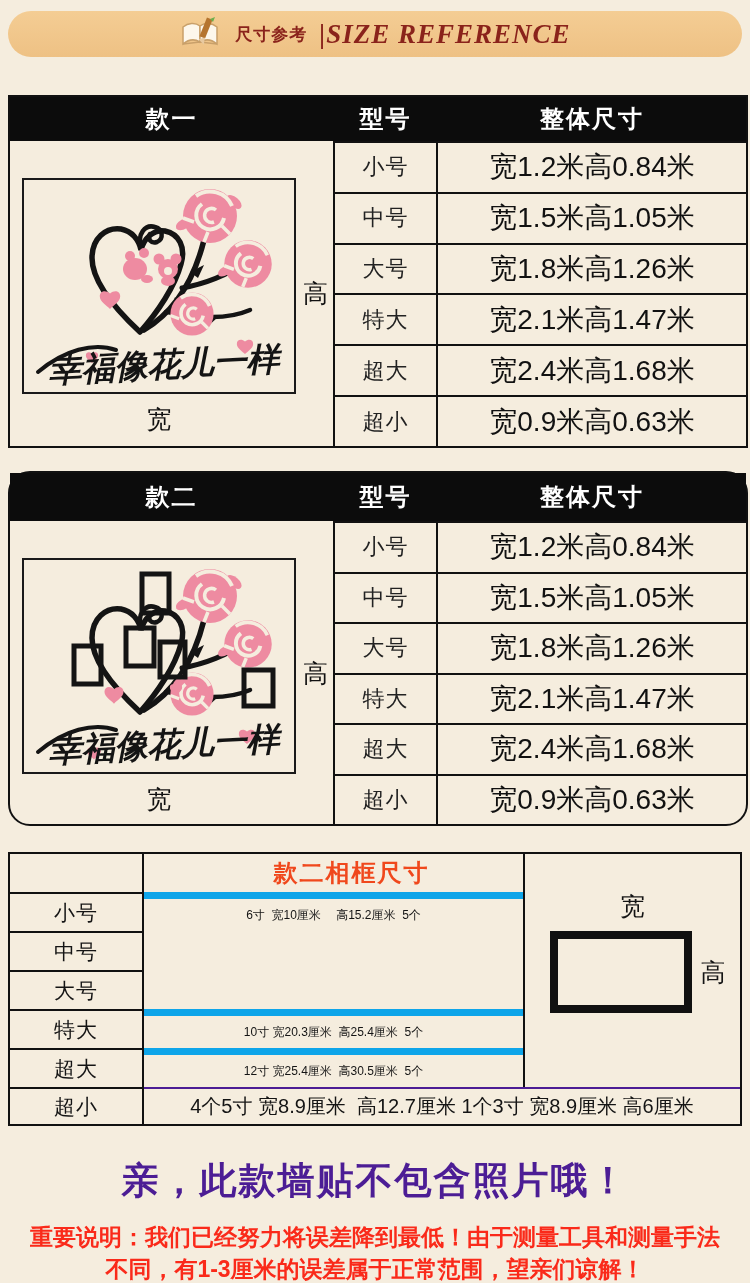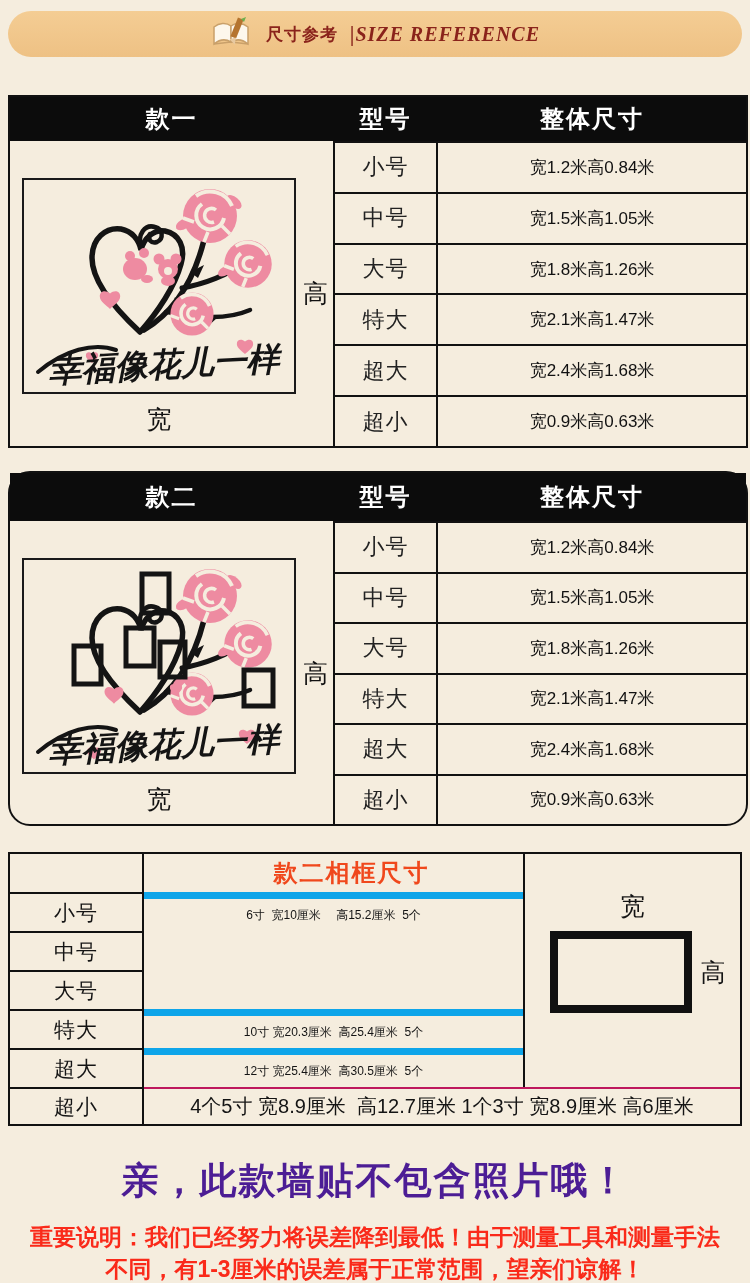--- a/index.html
+++ b/index.html
@@ -15,21 +15,21 @@
 
   
   .banner {
     position: absolute; left: 8px; top: 11px; width: 734px; height: 46px;
     background: linear-gradient(180deg, #f4cd94, #eec184);
     border-radius: 24px;
     display: flex; align-items: center; justify-content: center; gap: 12px;
   }
   .banner-cn { color: #8a231b; font-size: 17px; font-weight: bold; letter-spacing: 1px; }
   .banner-en {
-    color: #8a231b; font-size: 20px; font-weight: bold; font-style: italic;
+    color: #8a231b; font-size: 27px; font-weight: bold; font-style: italic;
     font-family: "Liberation Serif", serif; letter-spacing: 1px;
   }
 
   
   .sizetable {
     position: absolute; left: 8px; width: 740px;
     display: grid; grid-template-columns: 323px 105px 1fr;
     background: #f5edde; border: 2px solid #111;
   }
   #table-style1 { top: 95px;  height: 353px; grid-template-rows: 44px repeat(6, 1fr); }
@@ -54,21 +54,21 @@
   }
   .model-cell {
     grid-column: 2; border-top: 2px solid #111;
     border-left: 2px solid #111; border-right: 2px solid #111;
     display: flex; align-items: center; justify-content: center;
     font-size: 22px; color: #222; letter-spacing: 1px;
   }
   .size-cell {
     grid-column: 3; border-top: 2px solid #111;
     display: flex; align-items: center; justify-content: center; 
-    font-size: 17px; color: #111;
+    font-size: 28px; color: #111;
   }
 
   
   .framestable {
     position: absolute; left: 8px; top: 852px; width: 734px; height: 274px;
     display: grid; grid-template-columns: 134px 379px 1fr;
     grid-template-rows: 38px repeat(5, 39px) 1fr;
     background: #f5edde; border: 2px solid #111;
   }
   .f-corner { grid-area: 1 / 1; border-right: 2px solid #111; }
@@ -80,21 +80,21 @@
     grid-column: 1; border-top: 2px solid #111; border-right: 2px solid #111;
     display: flex; align-items: center; justify-content: center;
     font-size: 21px; letter-spacing: 1px;
   }
   .f-size {
     grid-column: 2; border-top: 7px solid #0ea5e9;
     display: flex; align-items: center; justify-content: center;
     font-size: 12px; white-space: pre;
   }
   .f-size-wide {
-    grid-column: 2 / 4; grid-row: 7; border-top: 2px solid #be185d;
+    grid-column: 2 / 4; grid-row: 7; border-top: 2px solid #4c1d95;
     display: flex; align-items: center; justify-content: center;
     font-size: 20px; white-space: pre;
   }
   .f-diagram { grid-area: 1 / 3 / 7 / 4; border-left: 2px solid #111; position: relative; }
   .diag-w { text-align: center; margin-top: 36px; font-size: 25px; }
   .diag-row { display: flex; align-items: center; justify-content: center; gap: 9px; margin-top: 8px; margin-left: 10px; }
   .diag-rect { width: 142px; height: 82px; border: 8px solid #111; background: #f5edde; }
   .diag-h { font-size: 25px; }
 
   

